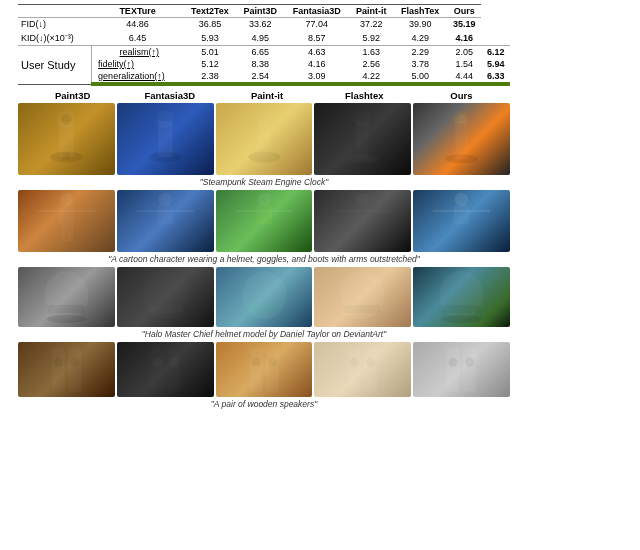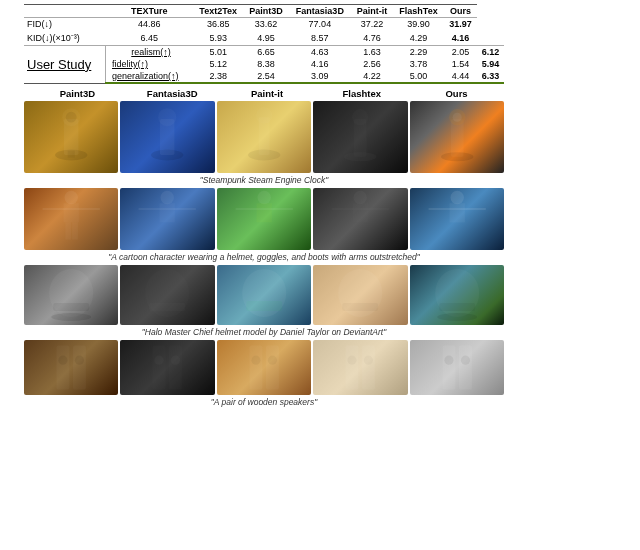--- a/index.html
+++ b/index.html
@@ -8,21 +8,21 @@
       height: 550px;
       background: #fff;
       font-family: Arial, sans-serif;
       font-size: 10px;
       overflow: hidden;
     }
 
     .container {
       width: 528px;
       height: 550px;
-      padding: 4px 24px;
+      padding: 4px 18px;
       display: flex;
       flex-direction: column;
       gap: 4px;
     }
 
     
     .table-wrapper {
       width: 100%;
     }
     table {
@@ -41,21 +41,21 @@
       text-align: left;
     }
     table tbody tr td {
       text-align: center;
       padding: 1px 3px;
     }
     table tbody tr td:first-child {
       text-align: left;
     }
     table tbody tr:last-child td {
-      border-bottom: 2px solid #4d7c0f;
+      border-bottom: 4px solid #4d7c0f;
     }
     .best { font-weight: bold; }
 
     
     .image-grid {
       display: flex;
       flex-direction: column;
       gap: 2px;
       flex: 1;
     }
@@ -146,23 +146,22 @@
     
     .img-cell svg {
       position: absolute;
       top: 0; left: 0;
       width: 100%; height: 100%;
       opacity: 0.3;
     }
 
     .user-study-cell {
       border-right: 1px solid #aaa;
-      font-size: 13px;
+      font-size: 11px;
       vertical-align: middle;
-      text-decoration: underline;
     }
     .indented {
       padding-left: 6px;
       text-decoration: underline;
     }
   </style>
 </head>
 <body>
 
 <div class="container">
@@ -183,29 +182,29 @@
       </thead>
       <tbody>
         <tr>
           <td>FID(↓)</td>
           <td>44.86</td>
           <td>36.85</td>
           <td>33.62</td>
           <td>77.04</td>
           <td>37.22</td>
           <td>39.90</td>
-          <td class="best">31.97</td>
+          <td class="best">35.19</td>
         </tr>
         <tr>
           <td>KID(↓)(×10⁻³)</td>
           <td>6.45</td>
           <td>5.93</td>
           <td>4.95</td>
           <td>8.57</td>
-          <td>4.76</td>
+          <td>5.92</td>
           <td>4.29</td>
           <td class="best">4.16</td>
         </tr>
         <tr style="border-top:1px solid #aaa;">
           <td rowspan="3" class="user-study-cell" style="border-top:1px solid #aaa;">User Study</td>
           <td class="indented">realism(↑)</td>
           <td>5.01</td>
           <td>6.65</td>
           <td>4.63</td>
           <td>1.63</td>

